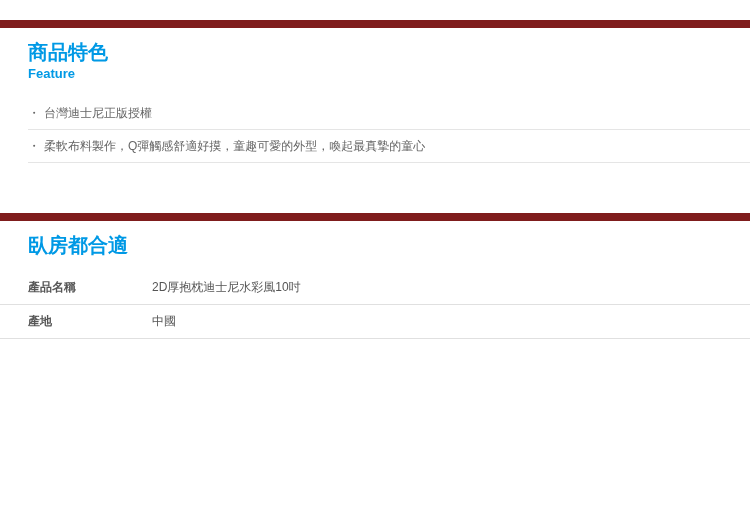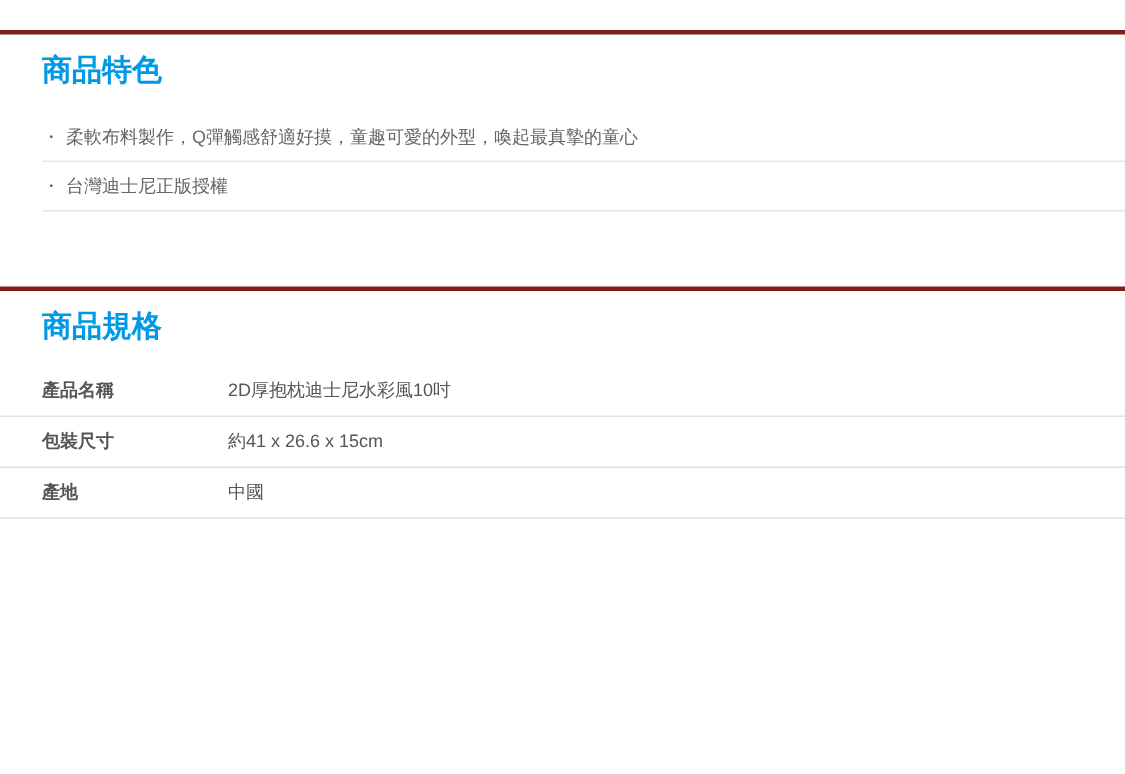--- a/index.html
+++ b/index.html
@@ -4,21 +4,21 @@
 <style>
   * { margin: 0; padding: 0; box-sizing: border-box; }
   body {
     font-family: "Microsoft JhengHei", "PingFang TC", Arial, sans-serif;
     background: #fff;
     width: 750px;
     font-size: 13px;
     color: #333;
   }
   .section {
-    border-top: 3px solid #7f1d1d;
+    border-top: 8px solid #7f1d1d;
     margin: 0 0 50px 0;
   }
   .section-header {
     padding: 12px 0 8px 28px;
   }
   .section-title-zh {
     color: #0099e5;
     font-size: 20px;
     font-weight: bold;
     line-height: 1.2;
@@ -66,40 +66,37 @@
   .spacer { height: 20px; }
 </style>
 </head>
 <body>
 
 <div class="spacer"></div>
 
 <div class="section">
   <div class="section-header">
     <div class="section-title-zh">商品特色</div>
+    <div class="section-title-en">Feature</div>
   </div>
   <div class="feature-list">
+    <div class="feature-item"><span class="feature-bullet">・</span><span>台灣迪士尼正版授權</span></div>
     <div class="feature-item"><span class="feature-bullet">・</span><span>柔軟布料製作，Q彈觸感舒適好摸，童趣可愛的外型，喚起最真摯的童心</span></div>
-    <div class="feature-item"><span class="feature-bullet">・</span><span>台灣迪士尼正版授權</span></div>
   </div>
 </div>
 
 <div class="section" style="margin-bottom:0;">
   <div class="section-header">
-    <div class="section-title-zh">商品規格</div>
+    <div class="section-title-zh">臥房都合適</div>
   </div>
   <table class="spec-table">
     <tbody>
         <tr>
           <td class="spec-label">產品名稱</td>
           <td>2D厚抱枕迪士尼水彩風10吋</td>
-        </tr>
-    <tr>
-          <td class="spec-label">包裝尺寸</td>
-          <td>約41 x 26.6 x 15cm</td>
         </tr>
     <tr>
           <td class="spec-label">產地</td>
           <td>中國</td>
         </tr>
   </tbody>
     </table>
 </div>
 
 </body></html>

